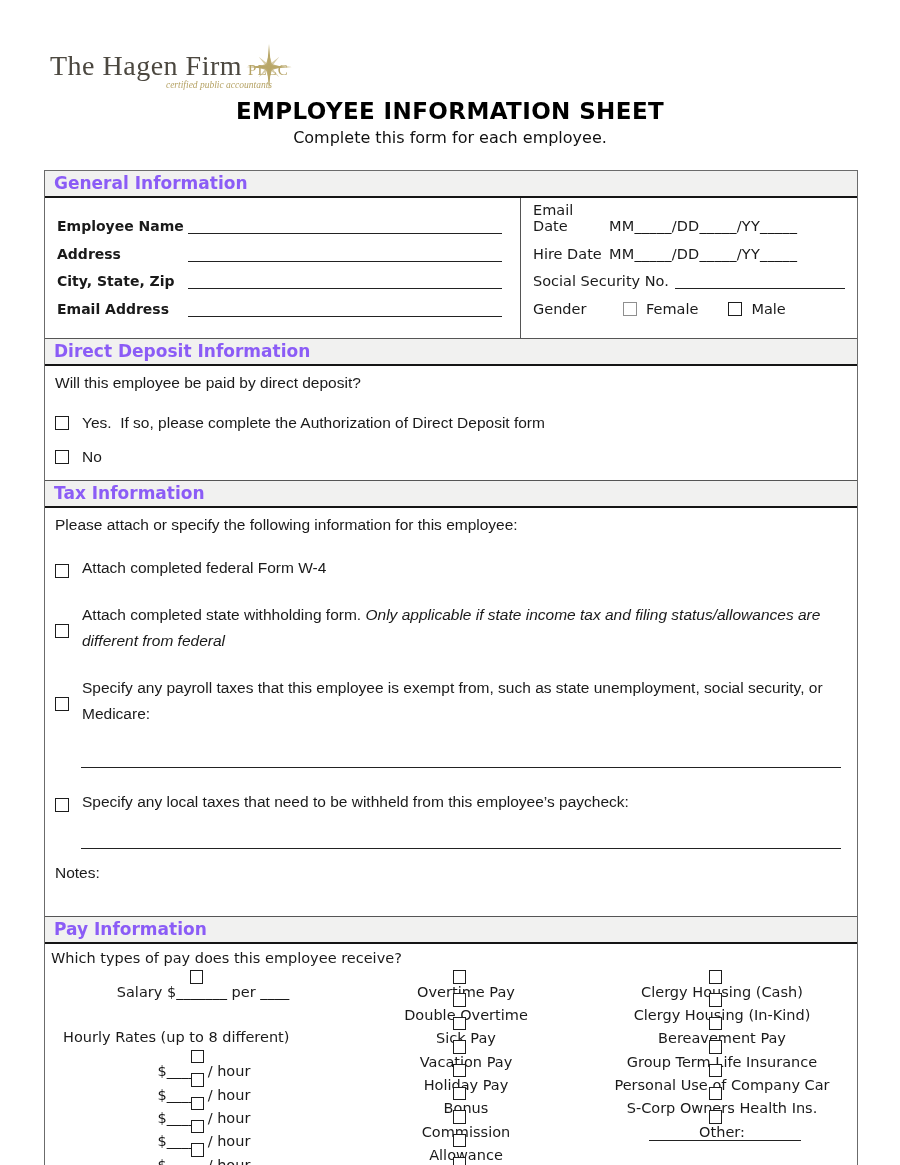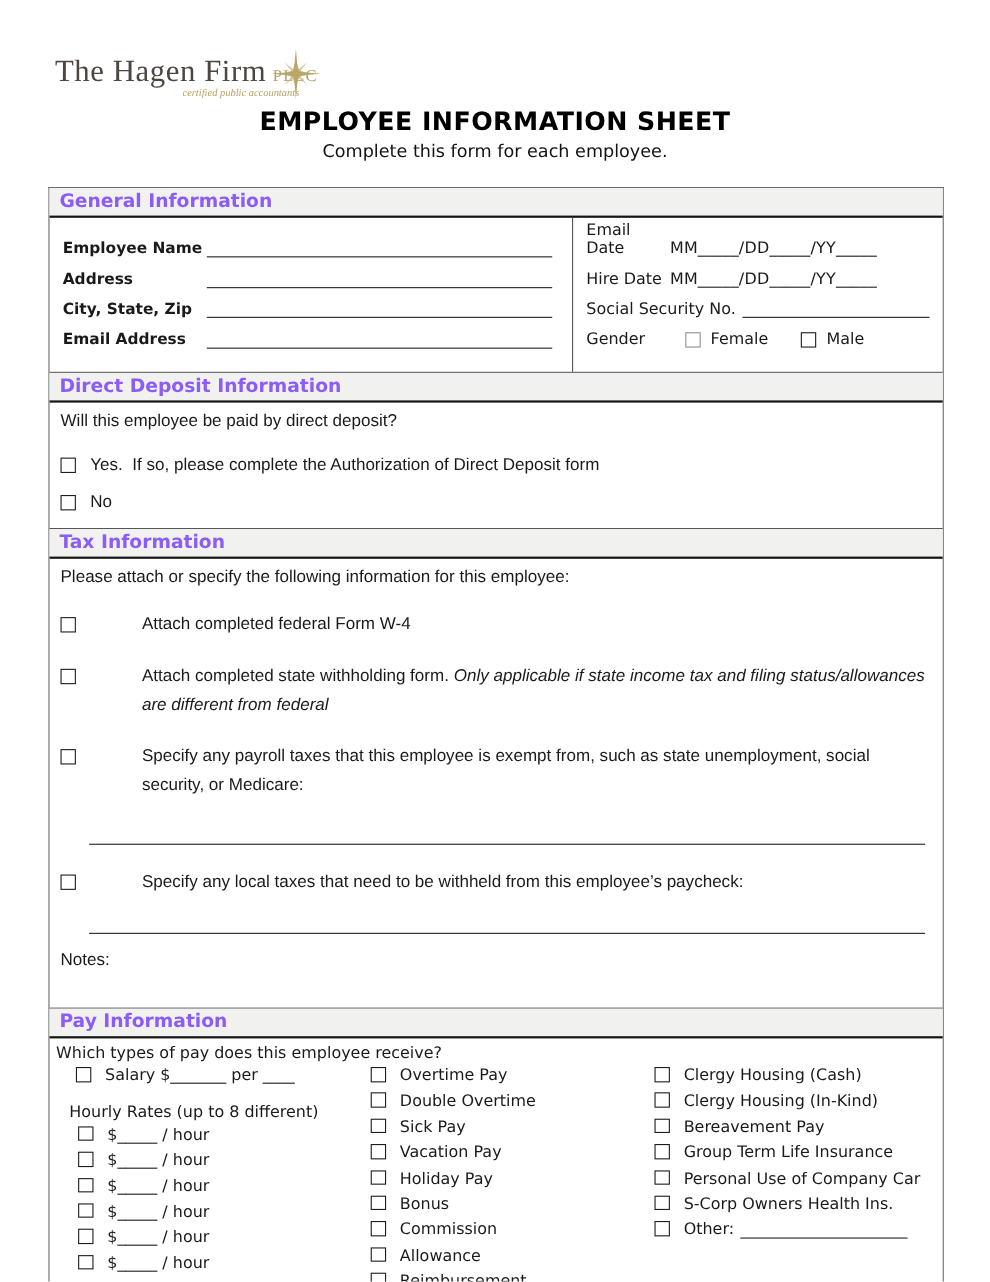--- a/index.html
+++ b/index.html
@@ -48,41 +48,41 @@
   
   .dd-body{padding:8px 12px 14px 10px;font-family:"Liberation Sans",sans-serif;font-size:15.5px;}
   .dd-question{margin-bottom:0;}
   .opt-row{display:flex;align-items:center;margin-top:22px;}
   .opt-row.second{margin-top:16px;}
   .opt-row .cb{margin-right:13px;}
   .opt-label{white-space:pre-wrap;}
 
   
   .tax-body{padding:8px 12px 34px 10px;font-family:"Liberation Sans",sans-serif;font-size:15.5px;}
-  .tax-item{display:flex;align-items:flex-start;margin-top:21px;line-height:26px;gap:47px;}
+  .tax-item{display:flex;align-items:center;margin-top:21px;line-height:26px;}
   .tax-item .cb{margin-right:13px;margin-top:6px;}
   .tax-item .txt{max-width:745px;}
   .tax-note{font-style:italic;}
   .fill-line{border-bottom:1.3px solid #222;height:16px;margin-left:26px;margin-right:4px;}
   .fill-payroll{margin-top:24px;}
   .fill-local{margin-top:17px;}
   .notes-label{margin-top:15px;}
 
   
   .pay-body{padding:4px 8px 14px 6px;font-size:14.5px;}
   .pay-question{height:21px;line-height:21px;}
   .pay-cols{display:flex;margin-top:1px;}
   .pay-col1{width:286px;box-sizing:border-box;padding-left:12px;}
   .pay-col2{width:258px;}
   .pay-col3{flex:1;}
-  .prow{display:flex;align-items:flex-start;height:23.4px;}
+  .prow{display:flex;align-items:center;height:23.4px;flex-direction:column;}
   .prow .cb{width:11.5px;height:11.5px;margin-right:13px;}
   .prow .lbl{white-space:nowrap;}
   .salary-row{padding-left:6px;}
-  .hourly-heading{height:23.4px;line-height:23.4px;margin-top:7px;}
+  .hourly-heading{height:23.4px;line-height:23.4px;margin-top:33px;}
   .hrow{padding-left:8px;}
   .other-line{width:152px;margin-left:6px;margin-bottom:2px;}
 </style>
 </head>
 <body>
 
 <div class="page">
 
   <div class="logo">
     <svg class="logo-star" viewBox="0 0 40 40">

